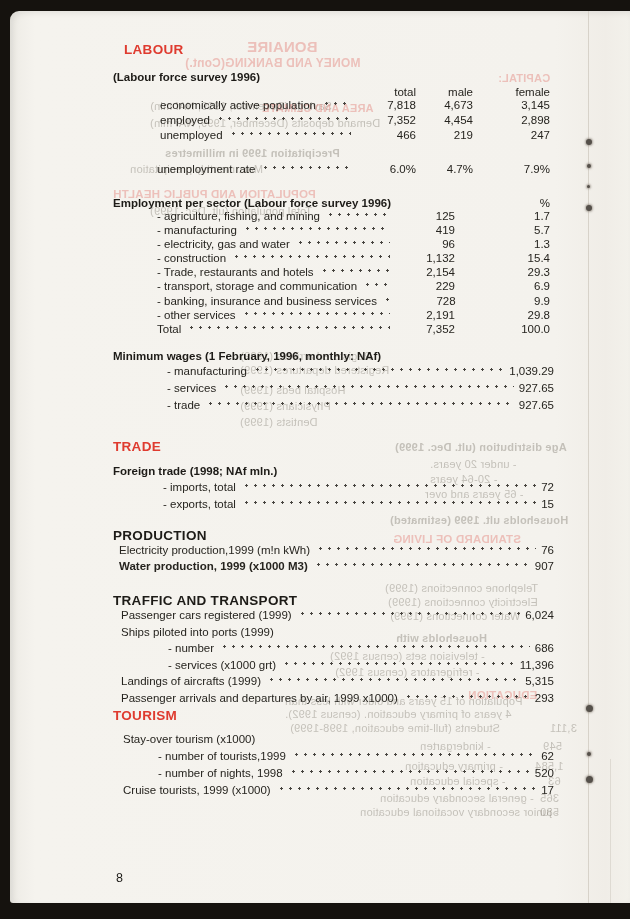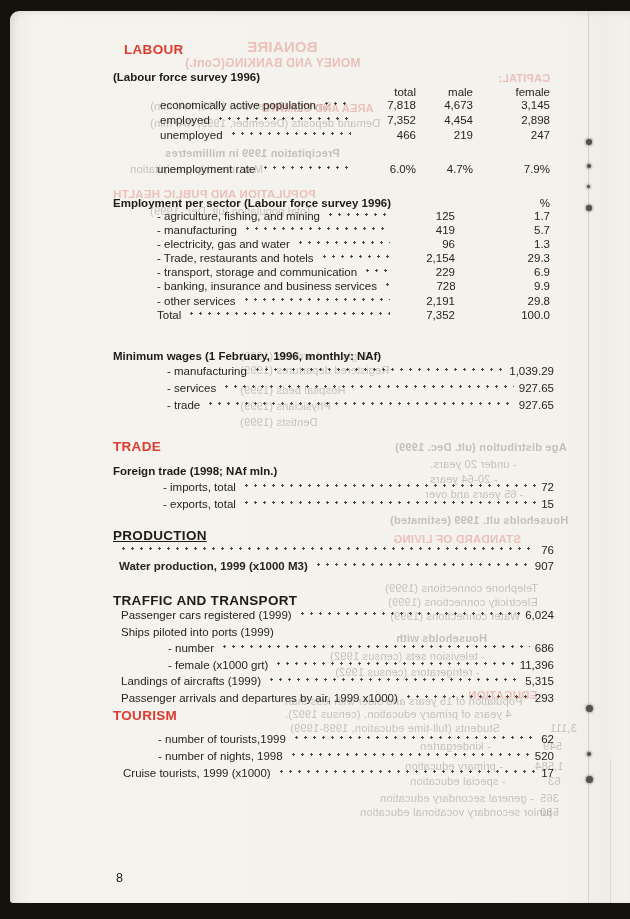--- a/index.html
+++ b/index.html
@@ -188,20 +188,26 @@
     <span class="c-val">419</span>
     <span class="c-pct">5.7</span>
   </div>
       <div class="lvrow">
     <span class="lbl" style="padding-left:44px;">- electricity, gas and water</span>
     <span class="leader"></span>
     <span class="c-val">96</span>
     <span class="c-pct">1.3</span>
   </div>
       <div class="lvrow">
+    <span class="lbl" style="padding-left:44px;">- construction</span>
+    <span class="leader"></span>
+    <span class="c-val">1,132</span>
+    <span class="c-pct">15.4</span>
+  </div>
+      <div class="lvrow">
     <span class="lbl" style="padding-left:44px;">- Trade, restaurants and hotels</span>
     <span class="leader"></span>
     <span class="c-val">2,154</span>
     <span class="c-pct">29.3</span>
   </div>
       <div class="lvrow">
     <span class="lbl" style="padding-left:44px;">- transport, storage and communication</span>
     <span class="leader"></span>
     <span class="c-val">229</span>
     <span class="c-pct">6.9</span>
@@ -253,23 +259,24 @@
     <span class="leader"></span>
     <span class="val">72</span>
   </div>
       <div class="lvrow">
     <span class="lbl" style="padding-left: 50px;">- exports, total</span>
     <span class="leader"></span>
     <span class="val">15</span>
   </div>
     </div>
 
-  <div class="abs sec-heading" style="left:103px;top:517px;text-decoration:underline;">PRODUCTION</div>
+  <div class="abs sec-heading" style="left:103px;top:517px;">PRODUCTION</div>
   <div class="abs lv prod" id="prod-rows" style="left:103px;top:533px;">
       <div class="lvrow">
+    <span class="lbl" style="padding-left: 6px;">Electricity production,1999 (m!n kWh)</span>
     <span class="leader"></span>
     <span class="val">76</span>
   </div>
       <div class="lvrow">
     <span class="lbl" style="padding-left: 6px; font-weight: bold;">Water production, 1999 (x1000 M3)</span>
     <span class="leader"></span>
     <span class="val">907</span>
   </div>
     </div>
 
@@ -284,39 +291,44 @@
     <span class="lbl" style="padding-left: 8px;">Ships piloted into ports (1999)</span>
     <span class="leader" style="visibility: hidden;"></span>
     <span class="val"></span>
   </div>
       <div class="lvrow">
     <span class="lbl" style="padding-left: 55px;">- number</span>
     <span class="leader"></span>
     <span class="val">686</span>
   </div>
       <div class="lvrow">
-    <span class="lbl" style="padding-left: 55px;">- female (x1000 grt)</span>
+    <span class="lbl" style="padding-left: 55px;">- services (x1000 grt)</span>
     <span class="leader"></span>
     <span class="val">11,396</span>
   </div>
       <div class="lvrow">
     <span class="lbl" style="padding-left: 8px;">Landings of aircrafts (1999)</span>
     <span class="leader"></span>
     <span class="val">5,315</span>
   </div>
       <div class="lvrow">
     <span class="lbl" style="padding-left: 8px;">Passenger arrivals and departures by air, 1999 x1000)</span>
     <span class="leader"></span>
     <span class="val">293</span>
   </div>
     </div>
 
   <div class="abs sec-heading red" style="left:103px;top:697px;">TOURISM</div>
   <div class="abs lv" id="tourism-rows" style="left:103px;top:722px;">
       <div class="lvrow">
+    <span class="lbl" style="padding-left: 10px;">Stay-over tourism (x1000)</span>
+    <span class="leader" style="visibility: hidden;"></span>
+    <span class="val"></span>
+  </div>
+      <div class="lvrow">
     <span class="lbl" style="padding-left: 45px;">- number of tourists,1999</span>
     <span class="leader"></span>
     <span class="val">62</span>
   </div>
       <div class="lvrow">
     <span class="lbl" style="padding-left: 45px;">- number of nights, 1998</span>
     <span class="leader"></span>
     <span class="val">520</span>
   </div>
       <div class="lvrow">

